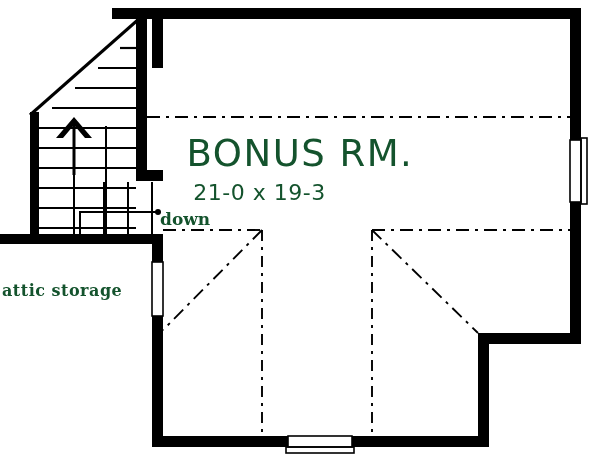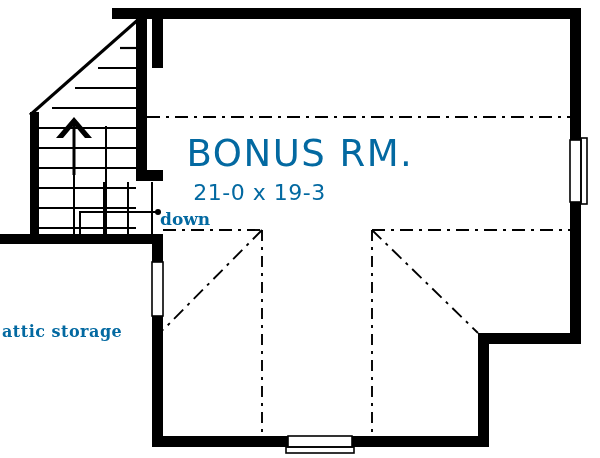--- a/index.html
+++ b/index.html
@@ -1,29 +1,29 @@
 <!DOCTYPE html>
 <html><head>
 <meta charset="utf-8">
 <style>
   html,body{margin:0;padding:0;background:#ffffff;}
   body{width:600px;height:458px;position:relative;overflow:hidden;
        font-family:"DejaVu Sans",sans-serif;}
   #plan{position:absolute;left:0;top:0;width:600px;height:458px;}
-  .lbl{position:absolute;white-space:nowrap;color:#0369a1;}
+  .lbl{position:absolute;white-space:nowrap;color:#14532d;}
   #room-name{left:0;top:132px;width:600px;text-align:center;
              font-size:37px;letter-spacing:1.5px;font-weight:400;
              font-family:"DejaVu Sans",sans-serif;}
   #room-dims{left:0;top:180px;width:519px;text-align:center;
              font-size:22px;letter-spacing:0.5px;
              font-family:"DejaVu Sans",sans-serif;}
   #down-label{left:160px;top:203px;font-size:17px;font-weight:bold;
               font-family:"DejaVu Serif",serif;margin-top:6px;}
   #attic-label{left:2px;top:281px;font-size:16px;font-weight:bold;
-               letter-spacing:0.5px;font-family:"DejaVu Serif",serif;margin-top:41px;}
+               letter-spacing:0.5px;font-family:"DejaVu Serif",serif;}
 </style>
 </head>
 <body>
 
 <svg id="plan" viewBox="0 0 600 458">
 
   <g fill="#000000">
 
     <rect x="112" y="8" width="469" height="11"></rect>
 

